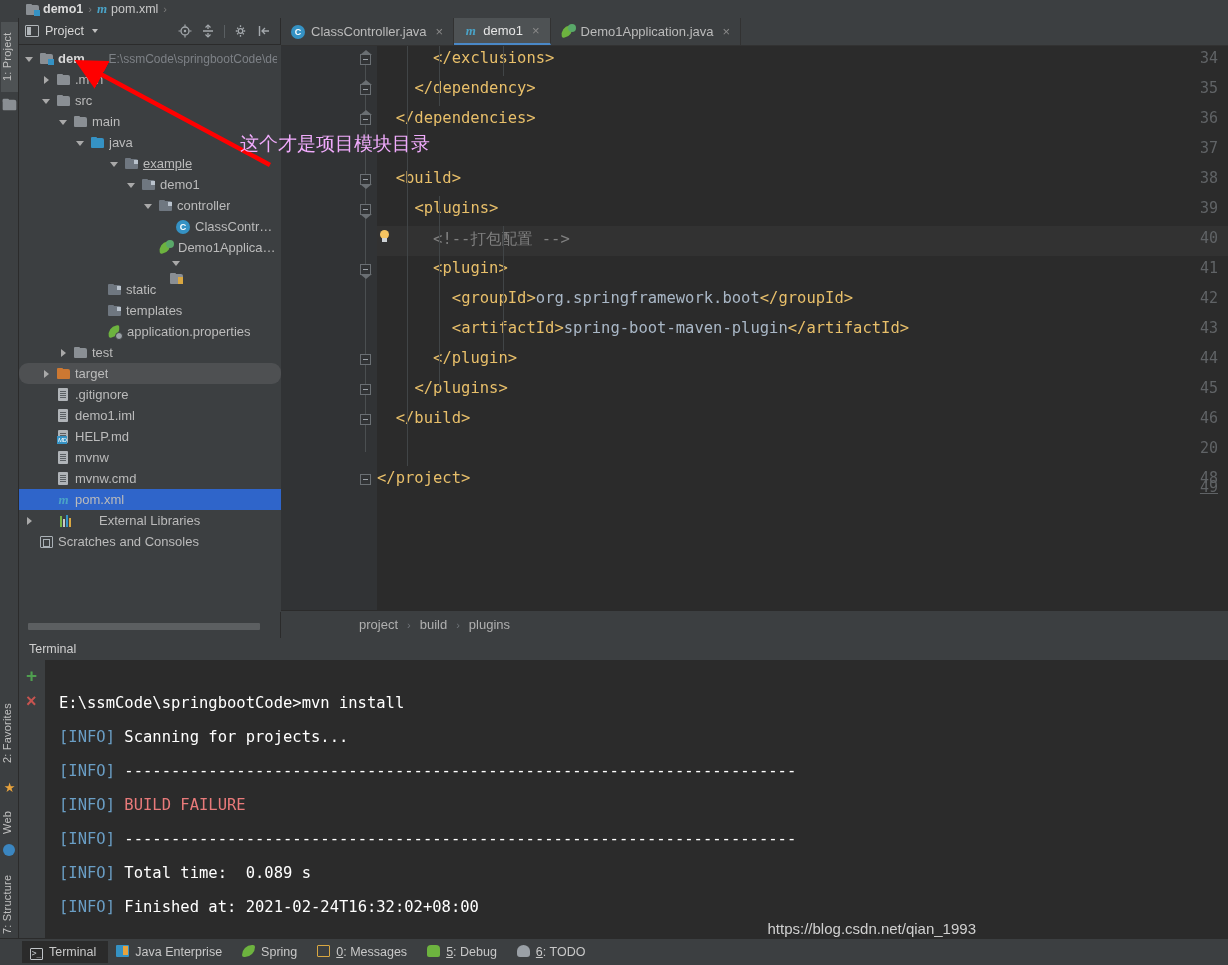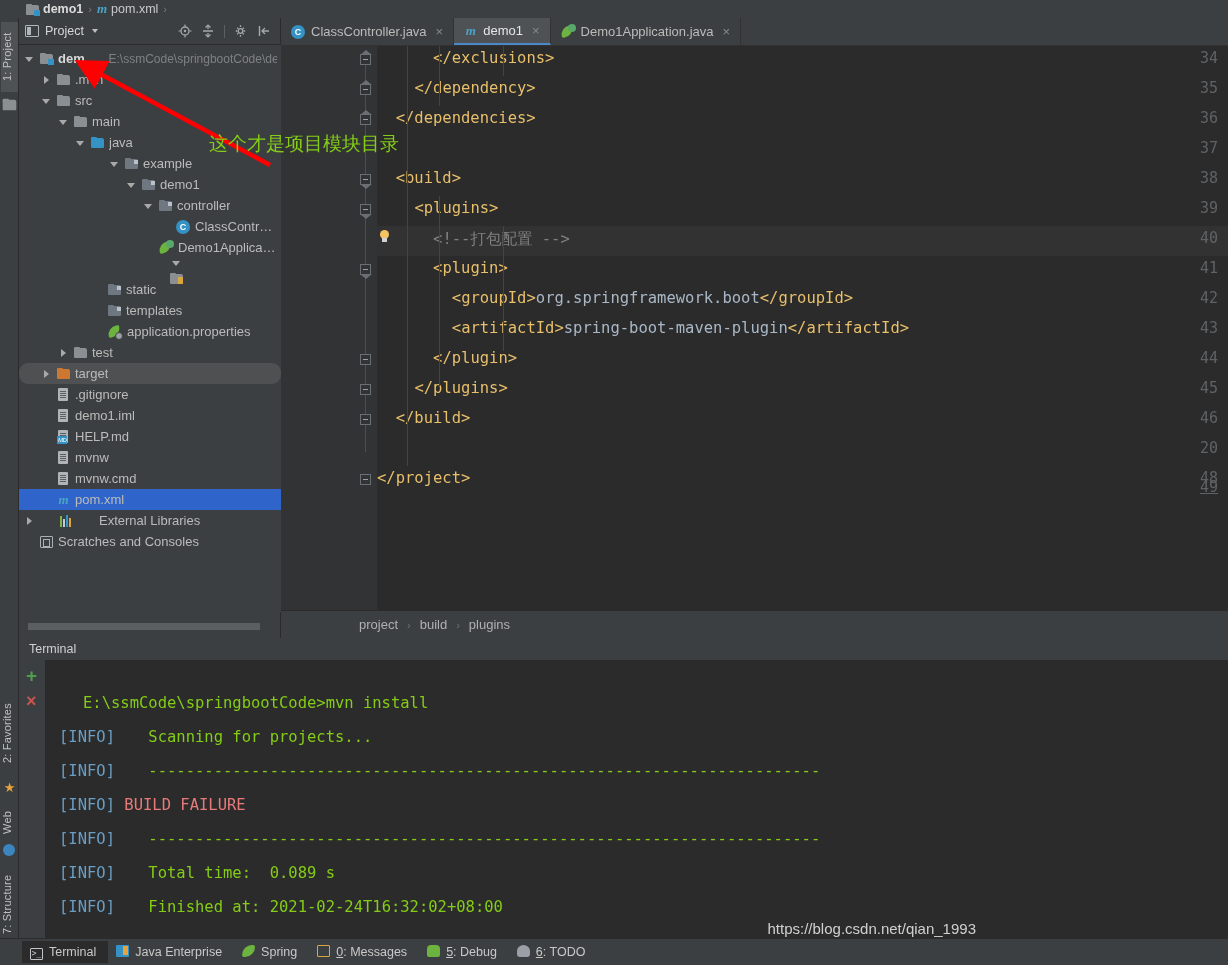--- a/index.html
+++ b/index.html
@@ -199,22 +199,22 @@
 
   .breadcrumbs {
     position:absolute; left:0; bottom:0; width:947px; height:28px;
     background:#3c3f41; display:flex; align-items:center; padding-left:78px;
     border-top: 1px solid #2b2b2b;
   }
   .bc { color:#b0b0b0; font-size:13px; }
   .bcsep { color:#6f7478; font-size:11px; margin:0 9px; }
 
   
-  .anno { position:absolute; color:#84cc16; white-space:nowrap; font-size:17px;
-          font-family:Liberation Sans, sans-serif; }
+  .anno { position:absolute; color:#f0abfc; white-space:nowrap; font-size:17px;
+          font-family:Liberation Sans, sans-serif;margin-left:31px; }
   .arrow-svg { position:absolute; }
 
   
   .terminal-panel {
     position:absolute; left:19px; top:638px; width:1209px; height:301px; background:#3c3f41;
   }
   .term-header {
     height: 22px; display:flex; align-items:center; padding-left:10px;
     color:#cfcfcf; font-size:12.5px; background:#3c3f41;
   }
@@ -224,21 +224,21 @@
   .term-body {
     position:absolute; left:26px; top:22px; width:1183px; height:279px;
     background:#2b2b2b; overflow:hidden;
   }
   .tline {
     position:absolute; left:14px; font-family:"DejaVu Sans Mono", monospace;
     font-size:15.5px; white-space:pre; color:#bbbbbb;
   }
   .tinfo { color:#6a9ec5; }
   .tfail { color:#e87a7a; }
-  .tnorm { color:#84cc16;margin-left:24px; }
+  .tnorm { color:#ffffff; }
 
   
   .statusbar {
     position:absolute; left:0; bottom:0; width:1228px; height:26px;
     background:#3c3f41; display:flex; align-items:center; padding-left:22px; gap:0px;
   }
   .sb-item {
     display:flex; align-items:center; gap:6px; color:#c8c8c8; font-size:12.5px;
     padding: 2px 12px 2px 8px; height:22px;
   }
@@ -344,21 +344,21 @@
         <div class="row" style="padding-left: 40px;">
           <span class="arrow down"></span>
           <span class="folder"></span>
           <span class="label">main</span>
         </div>
         <div class="row" style="padding-left: 57px;">
           <span class="arrow down"></span>
           <span class="folder blue"></span>
           <span class="label">java</span>
         </div>
-        <div class="row" style="padding-left: 91px;">
+        <div class="row" style="padding-left: 91px; text-decoration: underline;">
           <span class="arrow down"></span>
           <span class="folder pkg">
             <i class="dot"></i>
           </span>
           <span class="label">example</span>
         </div>
         <div class="row" style="padding-left: 108px;">
           <span class="arrow down"></span>
           <span class="folder pkg">
             <i class="dot"></i>

